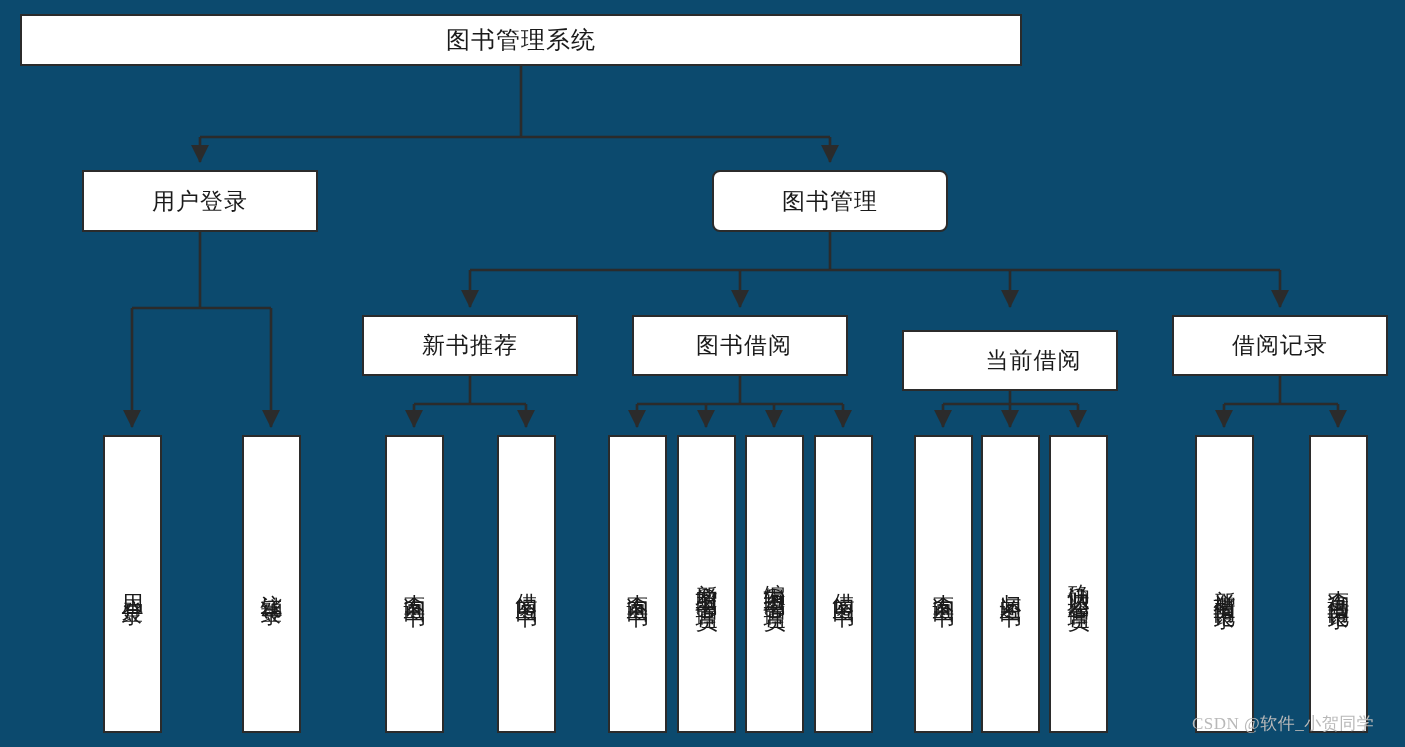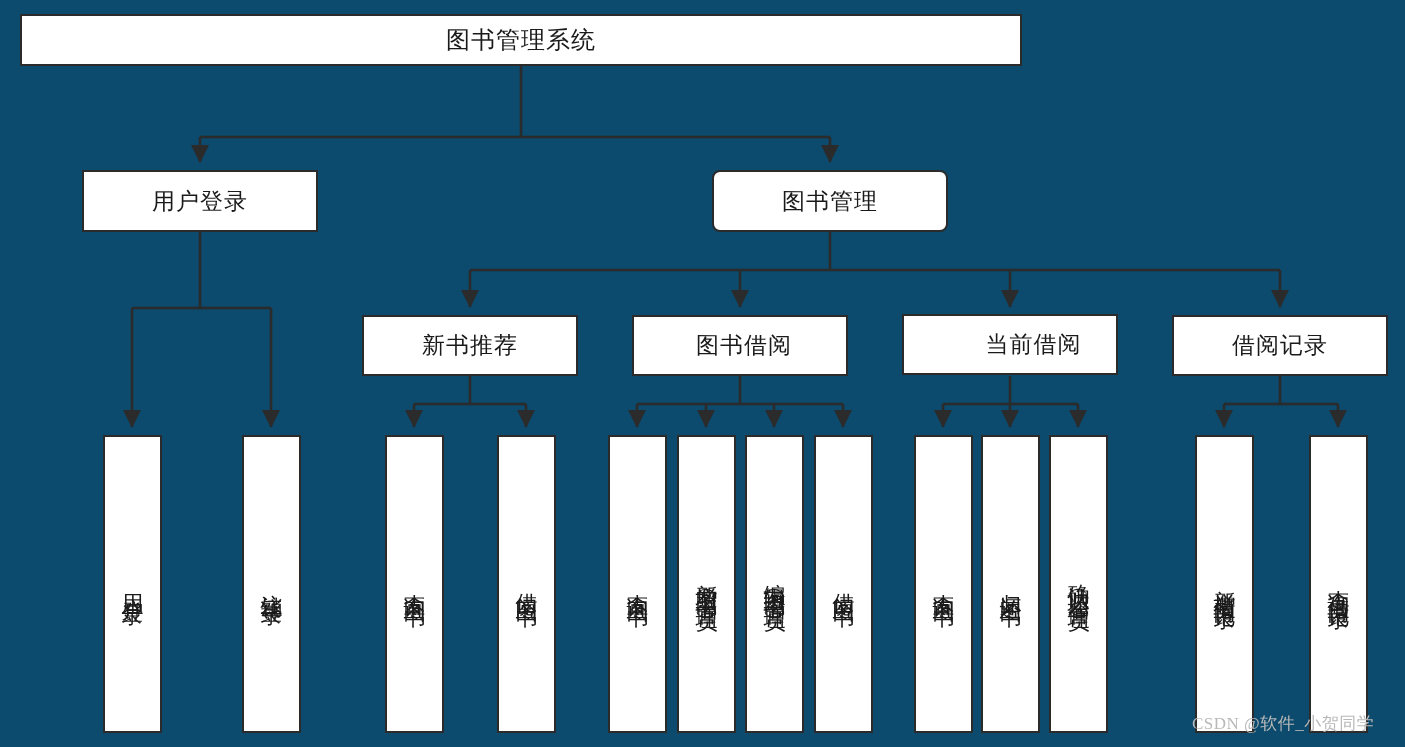--- a/index.html
+++ b/index.html
@@ -145,21 +145,21 @@
   </div>
 
   <div class="node horiz" style="left:362px; top:315px; width:216px; height:61px;">
     <span class="node-label">新书推荐</span>
   </div>
 
   <div class="node horiz" style="left:632px; top:315px; width:216px; height:61px;padding-left:8px;">
     <span class="node-label">图书借阅</span>
   </div>
 
-  <div class="node horiz" style="left:902px; top:314px; width:216px; height:61px;padding-left:47px;">
+  <div class="node horiz" style="left:902px; top:330px; width:216px; height:61px;padding-left:47px;">
     <span class="node-label">当前借阅</span>
   </div>
 
   <div class="node horiz" style="left:1172px; top:315px; width:216px; height:61px;">
     <span class="node-label">借阅记录</span>
   </div>
 
   <div class="node vert" style="left:103px; top:435px; width:59px; height:298px;">
     <span class="node-label">用户登录</span>
   </div>

